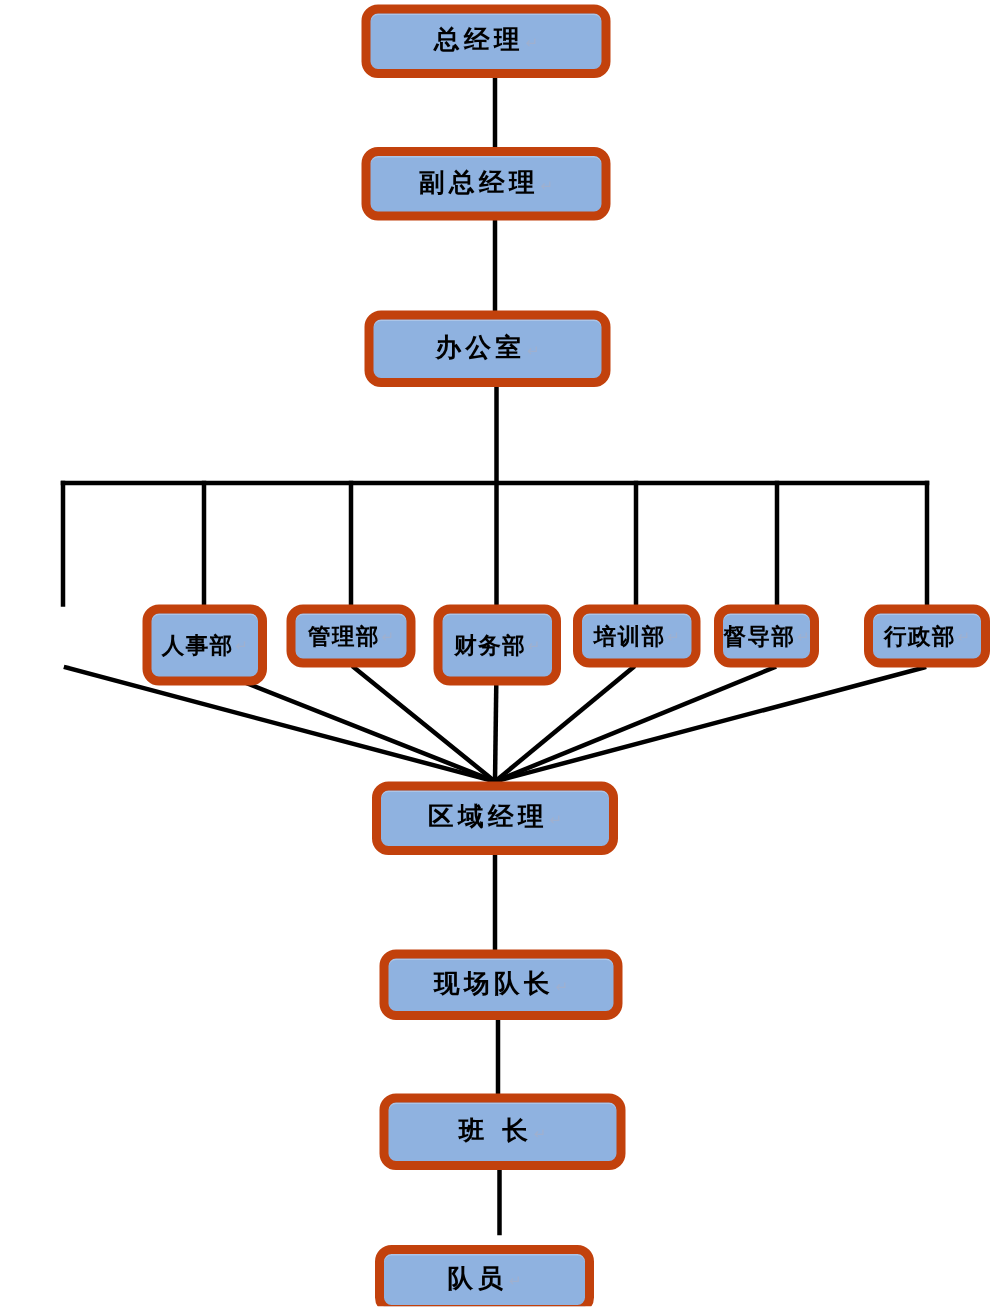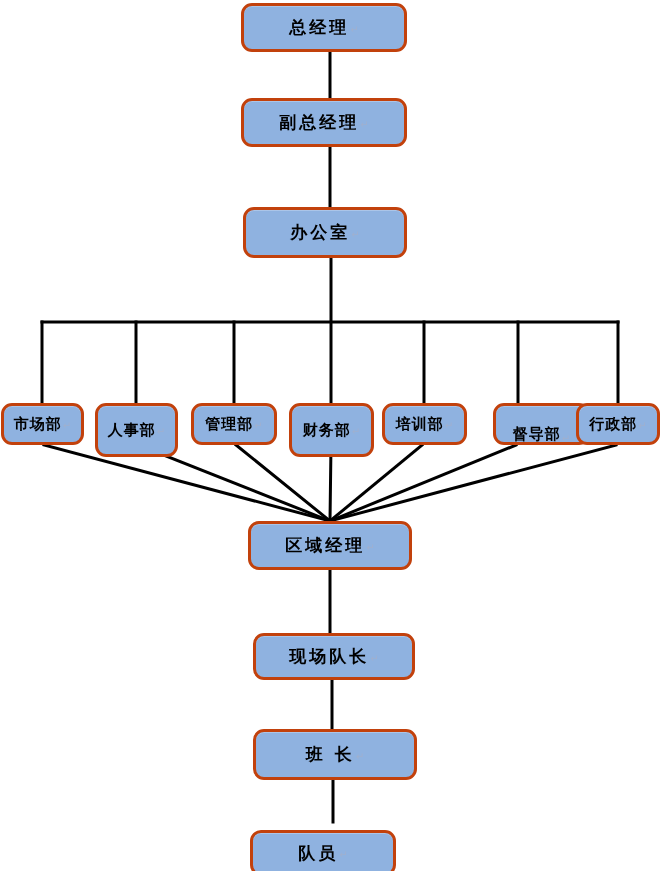--- a/index.html
+++ b/index.html
@@ -18,21 +18,21 @@
   #connector-layer {
     position: absolute;
     left: 0; top: 0;
     width: 662px; height: 871px;
     z-index: 0;
   }
   .node {
     position: absolute;
     box-sizing: border-box;
     background: #8FB2E0;
-    border: 3px solid #c2410c;
+    border: 6px solid #c2410c;
     border-radius: 11px;
     display: flex;
     align-items: center;
     justify-content: center;
     z-index: 1;
     box-shadow: inset 0 1px 0 rgba(255,255,255,0.25);
   }
   .node .label {
     font-weight: bold;
     color: #000000;
@@ -93,41 +93,37 @@
   <div class="node lvl-big" style="left:241px; top:98px; width:166px; height:49px;">
     <span class="label">副总经理</span>
       <span class="mark">↵</span>
   </div>
 
   <div class="node lvl-big" style="left:243px; top:207px; width:164px; height:51px;text-align:center;">
     <span class="label">办公室</span>
       <span class="mark">↵</span>
   </div>
 
-  <div class="node lvl-dept" style="left:1px; top:403px; width:83px; height:42px;">
-    <span class="label">市场部</span>
-      <span class="mark">↵</span>
-  </div>
   <div class="node lvl-dept" style="left:95px; top:403px; width:83px; height:54px;">
     <span class="label">人事部</span>
       <span class="mark">↵</span>
   </div>
   <div class="node lvl-dept" style="left:191px; top:403px; width:86px; height:42px;">
     <span class="label">管理部</span>
       <span class="mark">↵</span>
   </div>
   <div class="node lvl-dept" style="left:289px; top:403px; width:85px; height:54px;">
     <span class="label">财务部</span>
       <span class="mark">↵</span>
   </div>
   <div class="node lvl-dept" style="left:382px; top:403px; width:85px; height:42px;text-align:right;">
     <span class="label">培训部</span>
       <span class="mark">↵</span>
   </div>
-  <div class="node lvl-dept" style="left:493px; top:403px; width:97px; height:42px;align-items:flex-end;">
+  <div class="node lvl-dept" style="left:476px; top:403px; width:70px; height:42px;">
     <span class="label">督导部</span>
       <span class="mark">↵</span>
   </div>
   <div class="node lvl-dept" style="left:576px; top:403px; width:84px; height:42px;">
     <span class="label">行政部</span>
       <span class="mark">↵</span>
   </div>
 
   <div class="node lvl-big" style="left:248px; top:521px; width:164px; height:49px;">
     <span class="label">区域经理</span>

